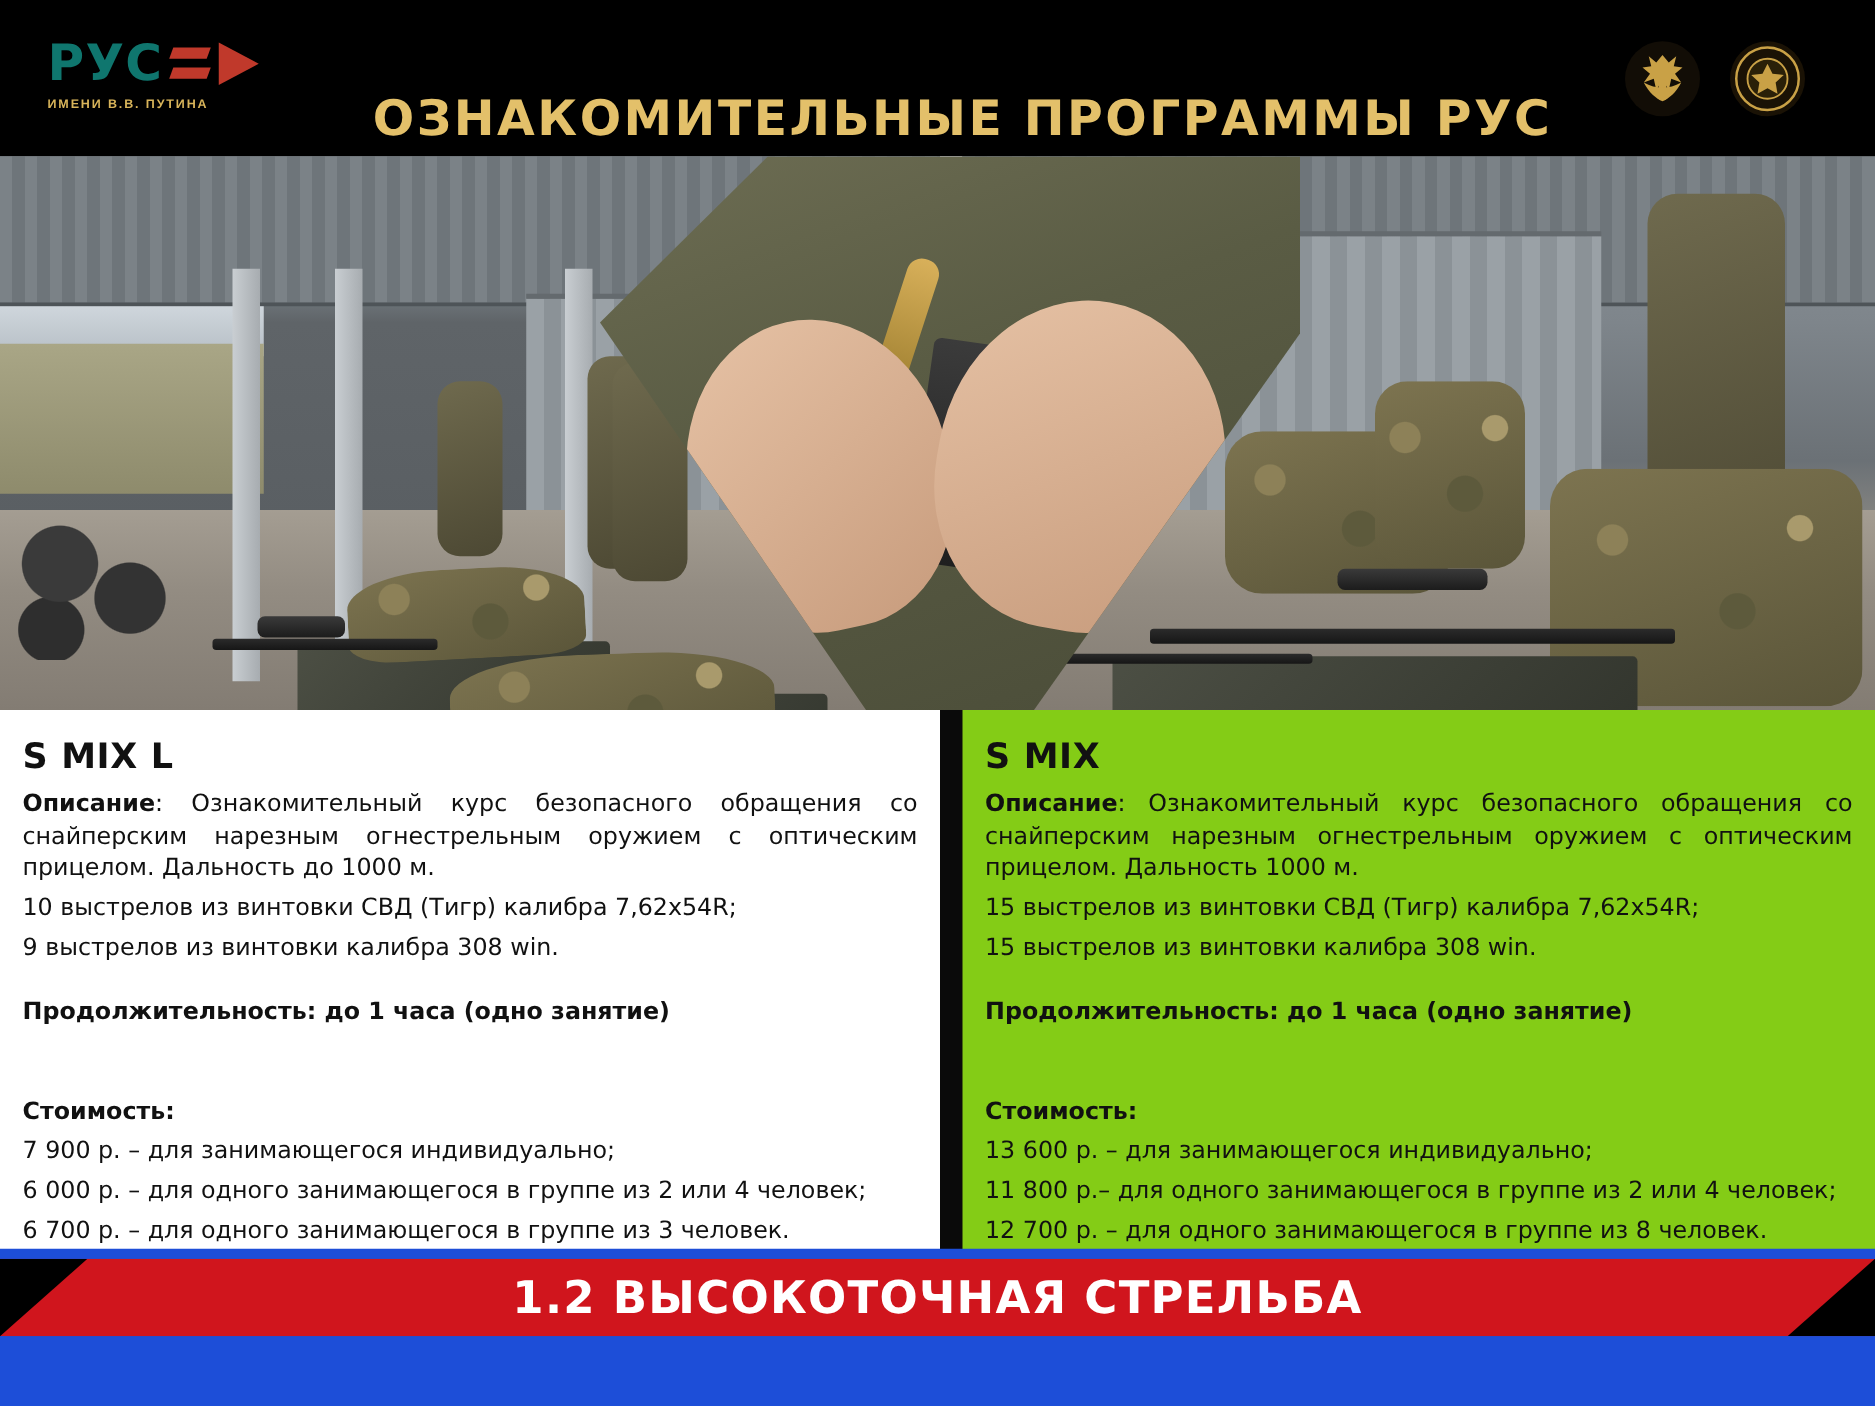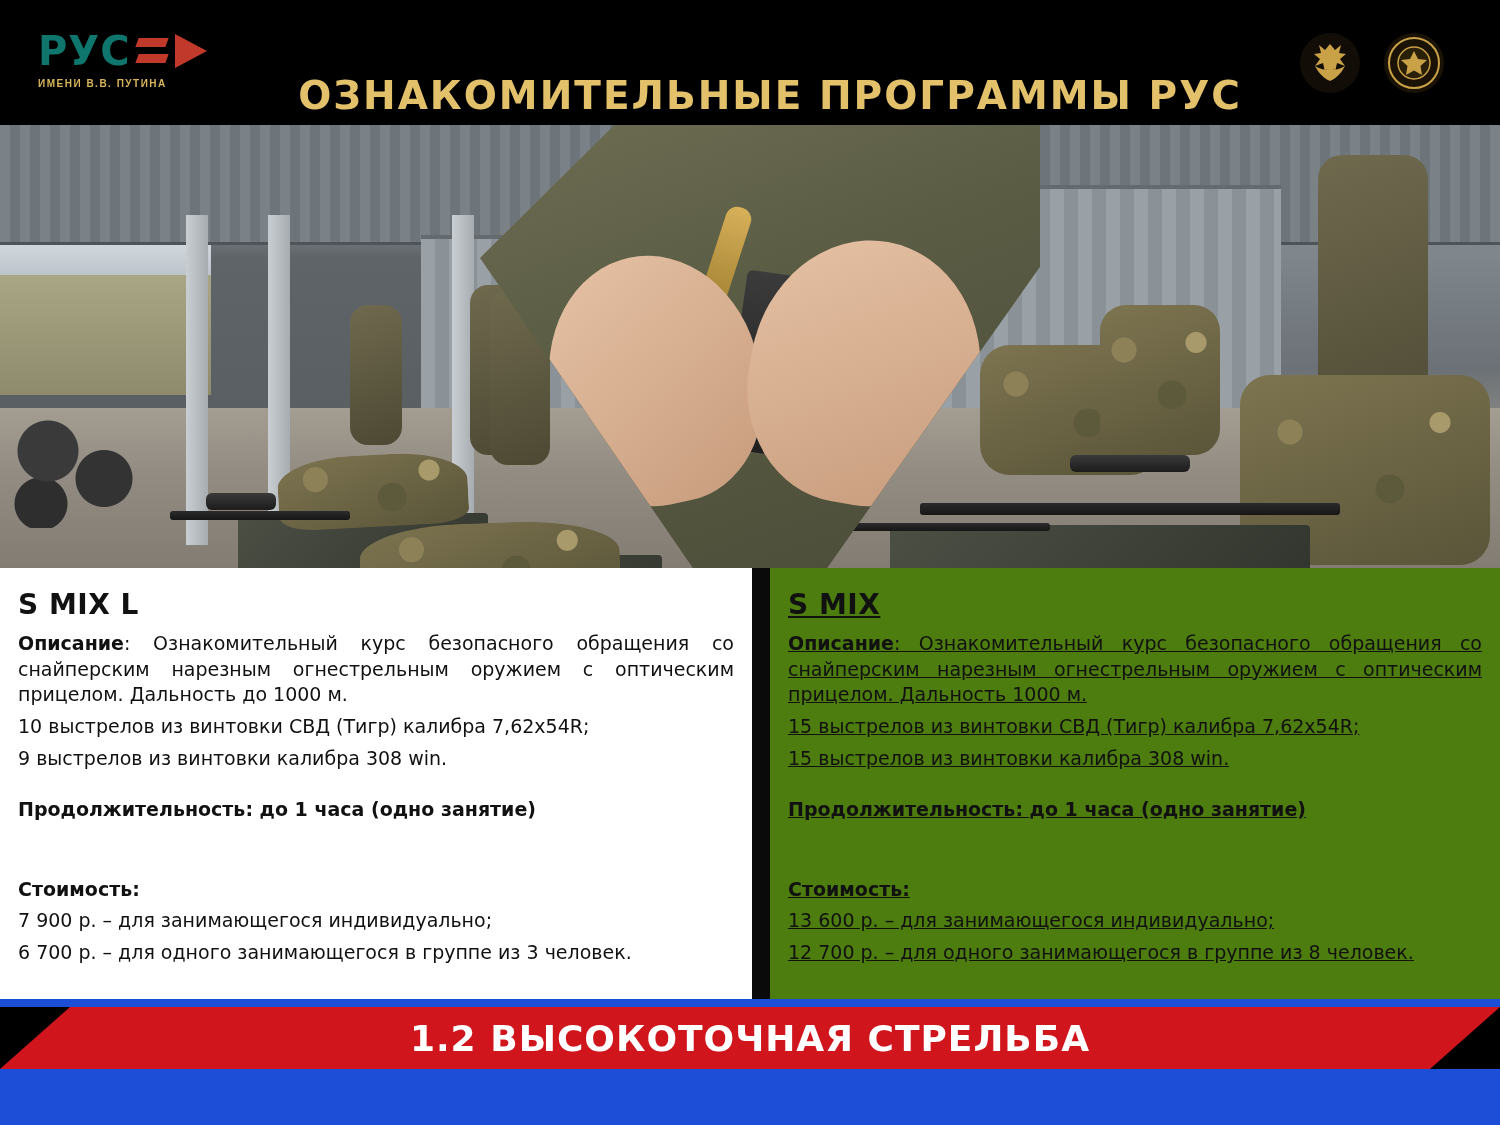--- a/index.html
+++ b/index.html
@@ -183,21 +183,21 @@
     position: absolute; top: 568px; left: 0;
     width: 1500px; height: 432px;
     display: flex; gap: 18px;
   }
   .panel {
     width: 752px; height: 432px;
     padding: 20px 18px 10px 18px;
     color: #111;
   }
   .panel-left { background: #ffffff; }
-  .panel-right { width: 730px; background: #4d7c0f; text-decoration: underline; }
+  .panel-right { width: 730px; background: #84cc16; }
   .panel h2 {
     font-size: 28px; font-weight: bold; letter-spacing: .5px;
     font-family: "DejaVu Sans", sans-serif;
     margin-bottom: 10px;
   }
   .panel p {
     font-size: 19px; line-height: 1.35; margin-bottom: 6px;
     text-align: justify;
     font-family: "DejaVu Sans", sans-serif;
   }
@@ -331,32 +331,34 @@
 
     <div class="panel panel-left">
       <h2>S MIX L</h2>
       <p class="just"><span class="lbl">Описание</span><span>: Ознакомительный курс безопасного обращения со снайперским нарезным огнестрельным оружием с оптическим прицелом. Дальность до 1000 м.</span></p>
       <p>10 выстрелов из винтовки СВД (Тигр) калибра 7,62х54R;</p>
       <p>9 выстрелов из винтовки калибра 308 win.</p>
       <p class="bold-line">Продолжительность: до 1 часа (одно занятие)</p>
       <div class="spacer"></div>
       <p class="bold-line">Стоимость:</p>
       <p>7 900 р. – для занимающегося индивидуально;</p>
+      <p class="just">6 000 р. – для одного занимающегося в группе из 2 или 4 человек;</p>
       <p>6 700 р. – для одного занимающегося в группе из 3 человек.</p>
     </div>
 
     <div class="panel panel-right">
       <h2>S MIX</h2>
       <p class="just"><span class="lbl">Описание</span><span>: Ознакомительный курс безопасного обращения со снайперским нарезным огнестрельным оружием с оптическим прицелом. Дальность 1000 м.</span></p>
       <p>15 выстрелов из винтовки СВД (Тигр) калибра 7,62х54R;</p>
       <p>15 выстрелов из винтовки калибра 308 win.</p>
       <p class="bold-line">Продолжительность: до 1 часа (одно занятие)</p>
       <div class="spacer"></div>
       <p class="bold-line">Стоимость:</p>
       <p>13 600 р. – для занимающегося индивидуально;</p>
+      <p class="just">11 800 р.– для одного занимающегося в группе из 2 или 4 человек;</p>
       <p>12 700 р. – для одного занимающегося в группе из 8 человек.</p>
     </div>
   </div>
 
   <div class="footer">
     <div class="footer-band"></div>
     <div class="footer-text">1.2 ВЫСОКОТОЧНАЯ СТРЕЛЬБА</div>
   </div>
 
 </div>

